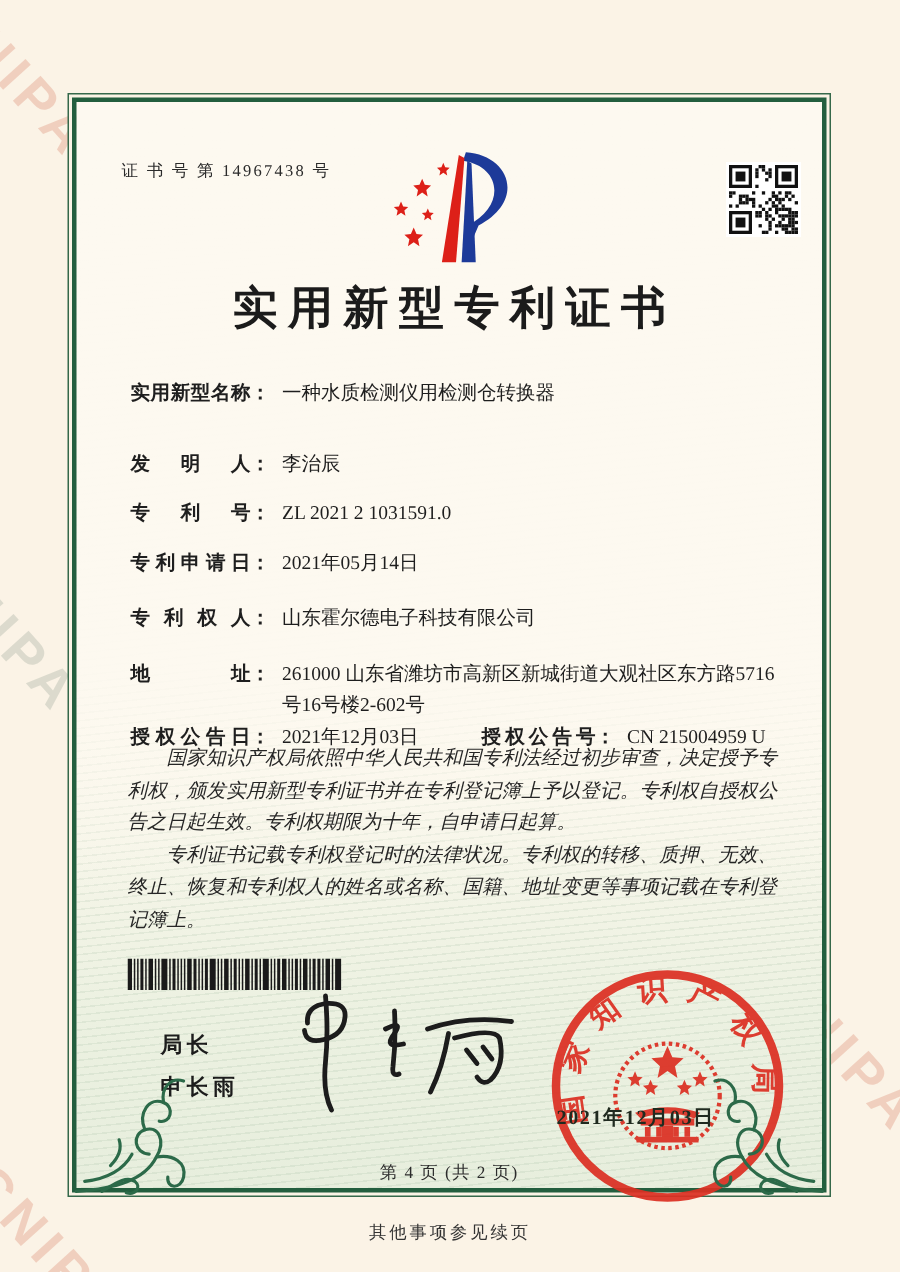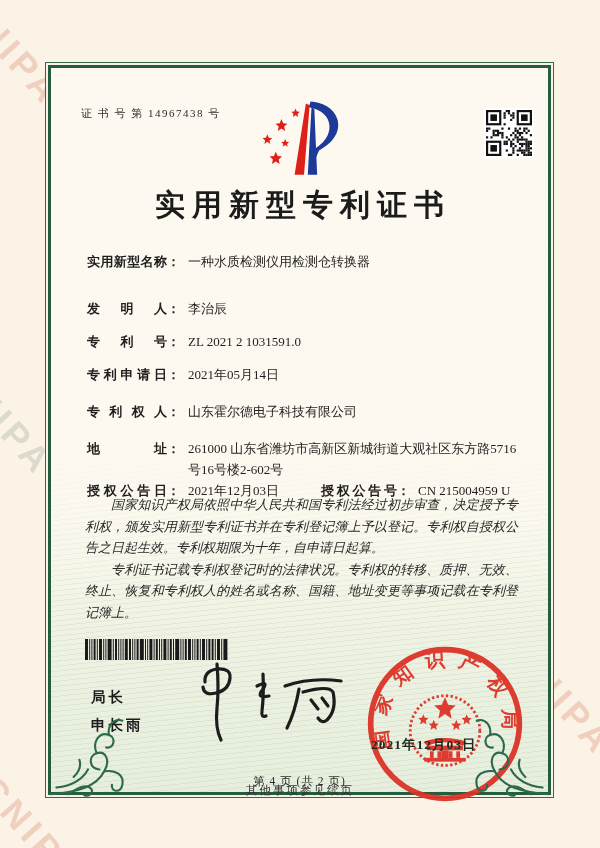--- a/index.html
+++ b/index.html
@@ -60,39 +60,39 @@
   
   .body-text{
     position:absolute;left:34px;right:30px;top:426px;
     font-size:13px;line-height:21.5px;text-align:justify;color:#262626;
     font-style:italic;
   }
   .body-text p{margin:0;text-indent:2em;}
   
   .barcode{position:absolute;left:34px;top:571px;width:154px;height:21px;}
   .director{
-    position:absolute;left:40px;top:615px;
+    position:absolute;left:56px;top:615px;
     font-family:"Liberation Sans","DejaVu Sans",sans-serif;
     font-weight:bold;font-size:14.5px;letter-spacing:3px;color:#1c1c1c;line-height:28px;
   }
   .signature{position:absolute;left:128px;top:588px;width:190px;height:100px;}
   .seal{position:absolute;left:314px;top:576px;width:160px;height:160px;opacity:0.93;}
   .seal-date{
     position:absolute;left:320px;top:668px;width:160px;
     font-size:13.5px;font-weight:bold;letter-spacing:1px;color:#1f2a1f;z-index:3;
   }
   .page-number{
     position:absolute;left:0;right:0;top:706px;text-align:center;
     font-size:11.5px;letter-spacing:1px;color:#2c2c2c;
   }
   .flourish{position:absolute;width:86px;height:86px;z-index:2;}
   .flourish.bl{left:-6px;bottom:-8px;}
   .flourish.br{right:-6px;bottom:-8px;transform:scaleX(-1);}
   .footer-note{
-    position:absolute;left:0;right:0;top:783px;text-align:center;
+    position:absolute;left:0;right:0;top:814px;text-align:center;
     font-size:11.5px;letter-spacing:2px;color:#333;z-index:2;
   }
 </style>
 </head>
 <body>
 
 <span class="wm pink" style="left:-20px;top:-14px;">CNIPA</span>
 <span class="wm faint" style="left:392px;top:70px;">CNIPA</span>
 <span class="wm gray" style="left:428px;top:238px;">CNIPA</span>
 <span class="wm gray" style="left:-28px;top:356px;">CNIPA</span>

